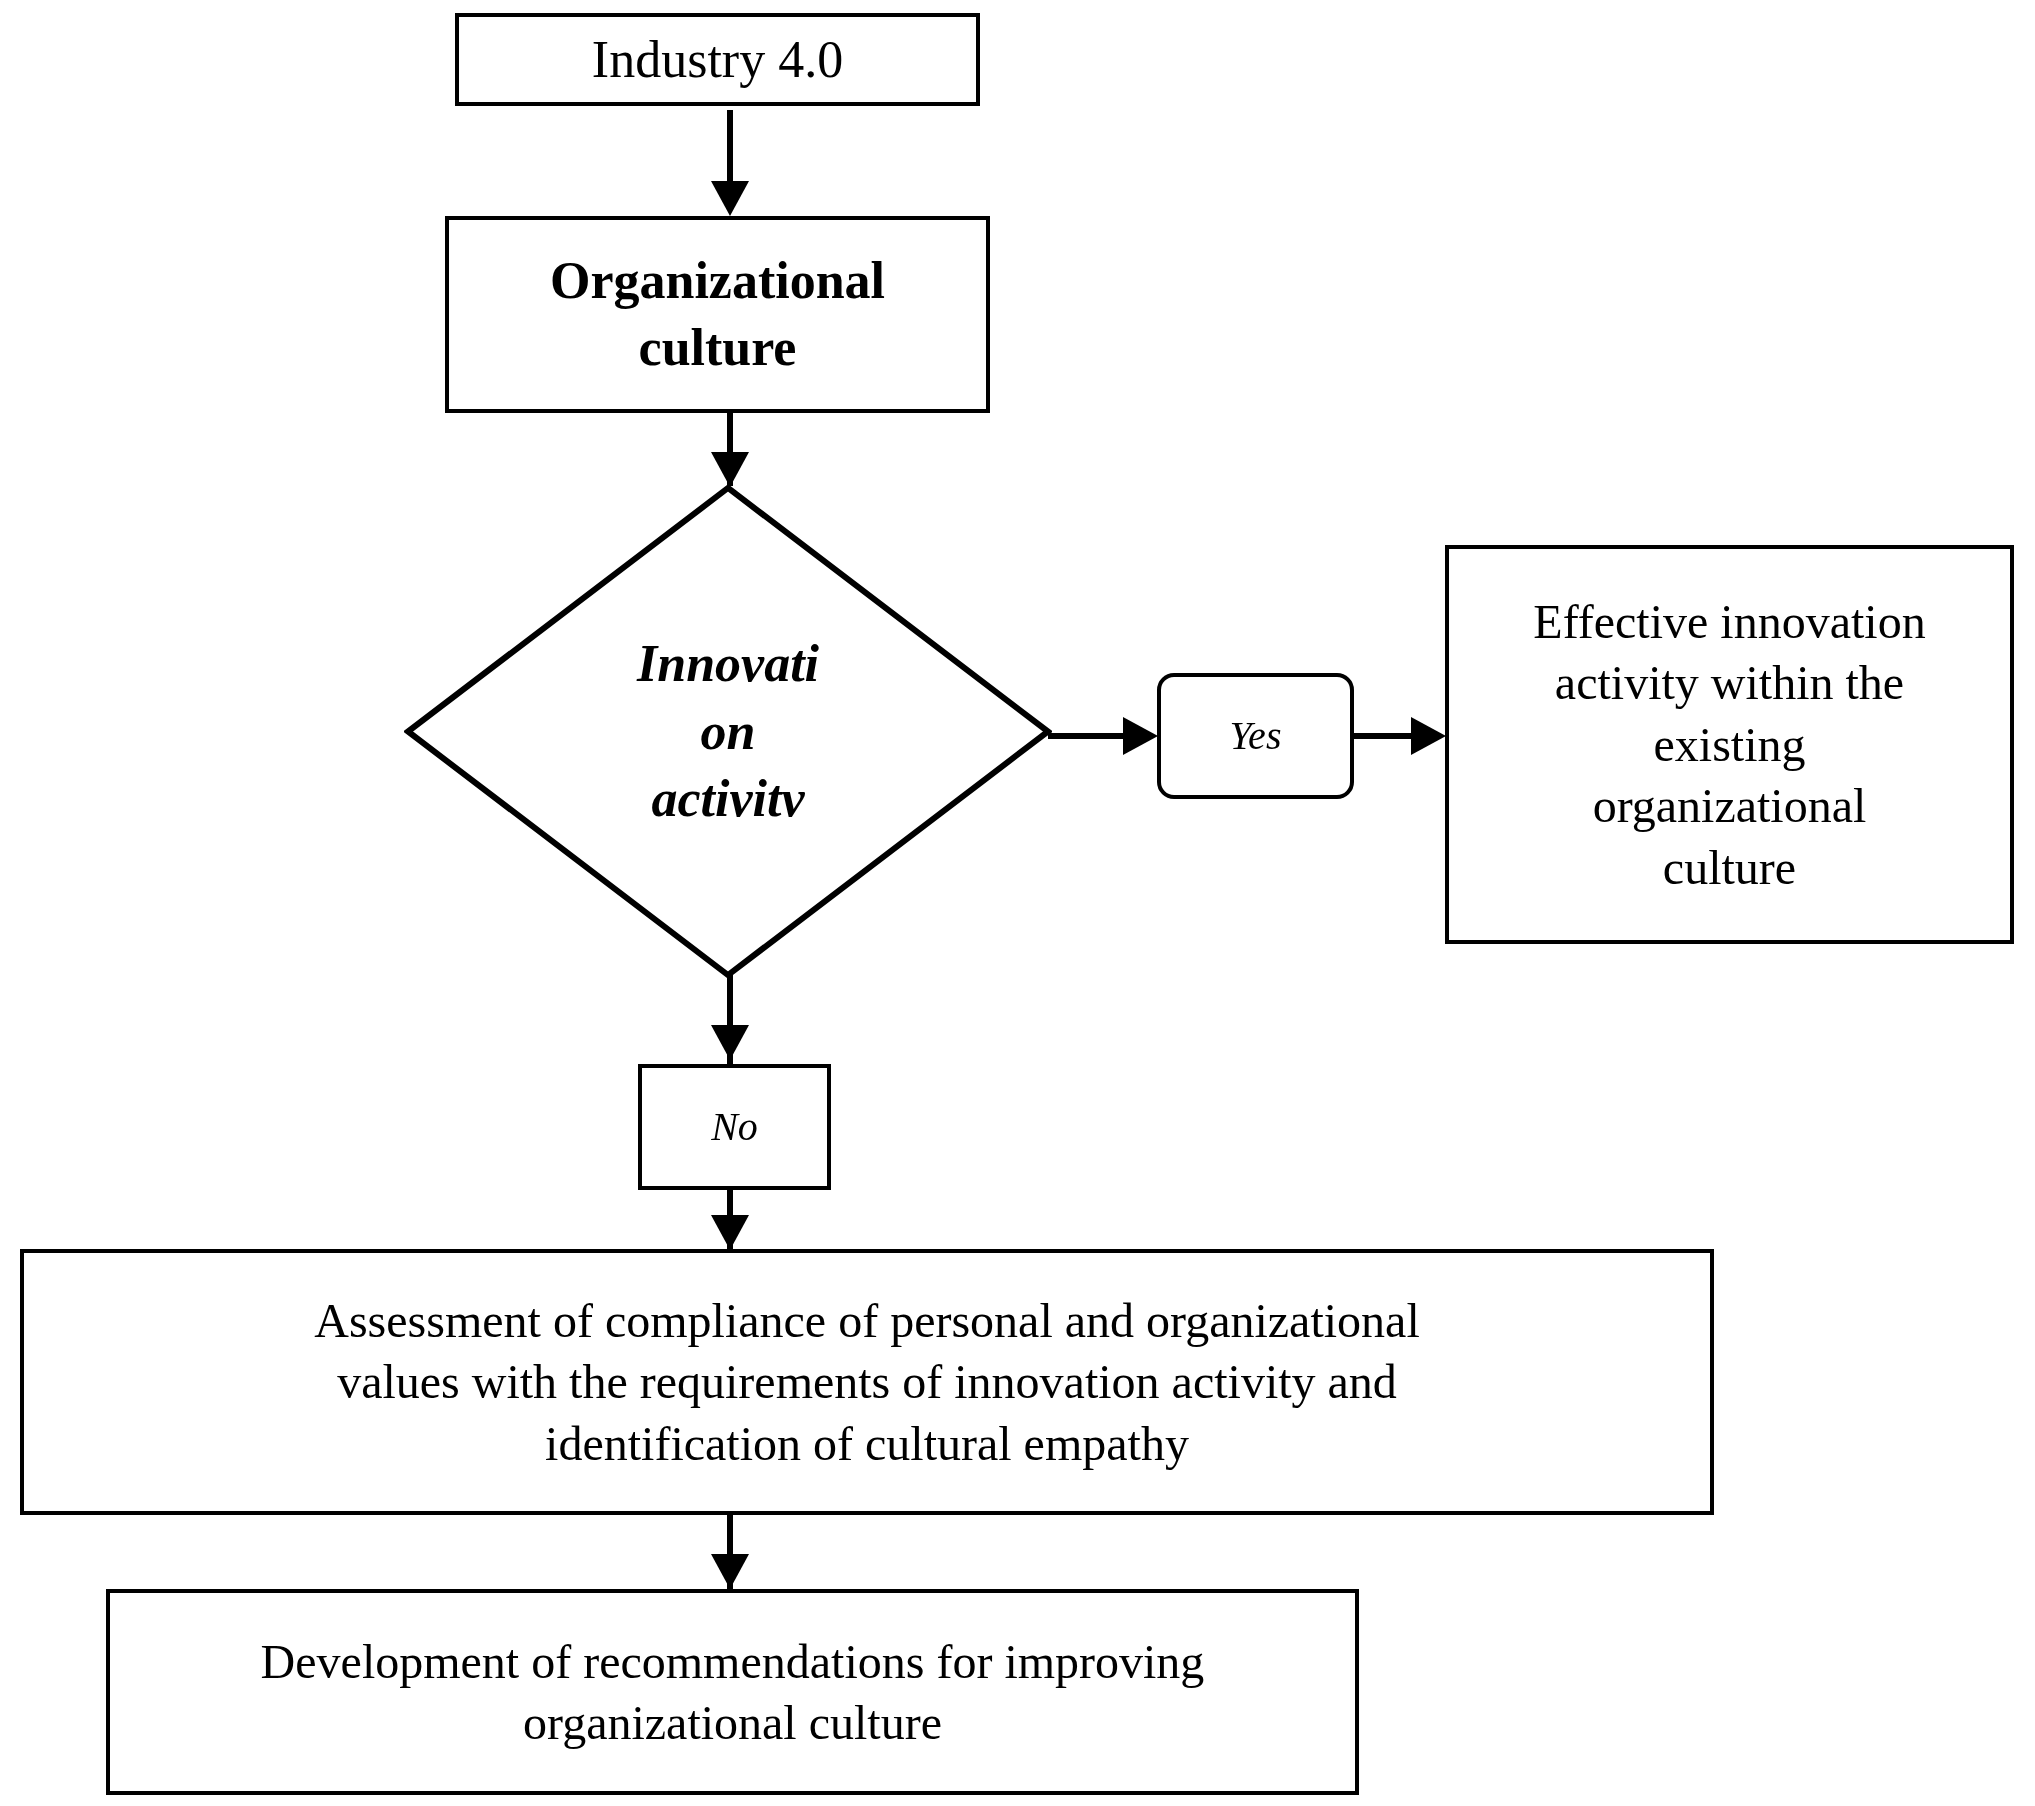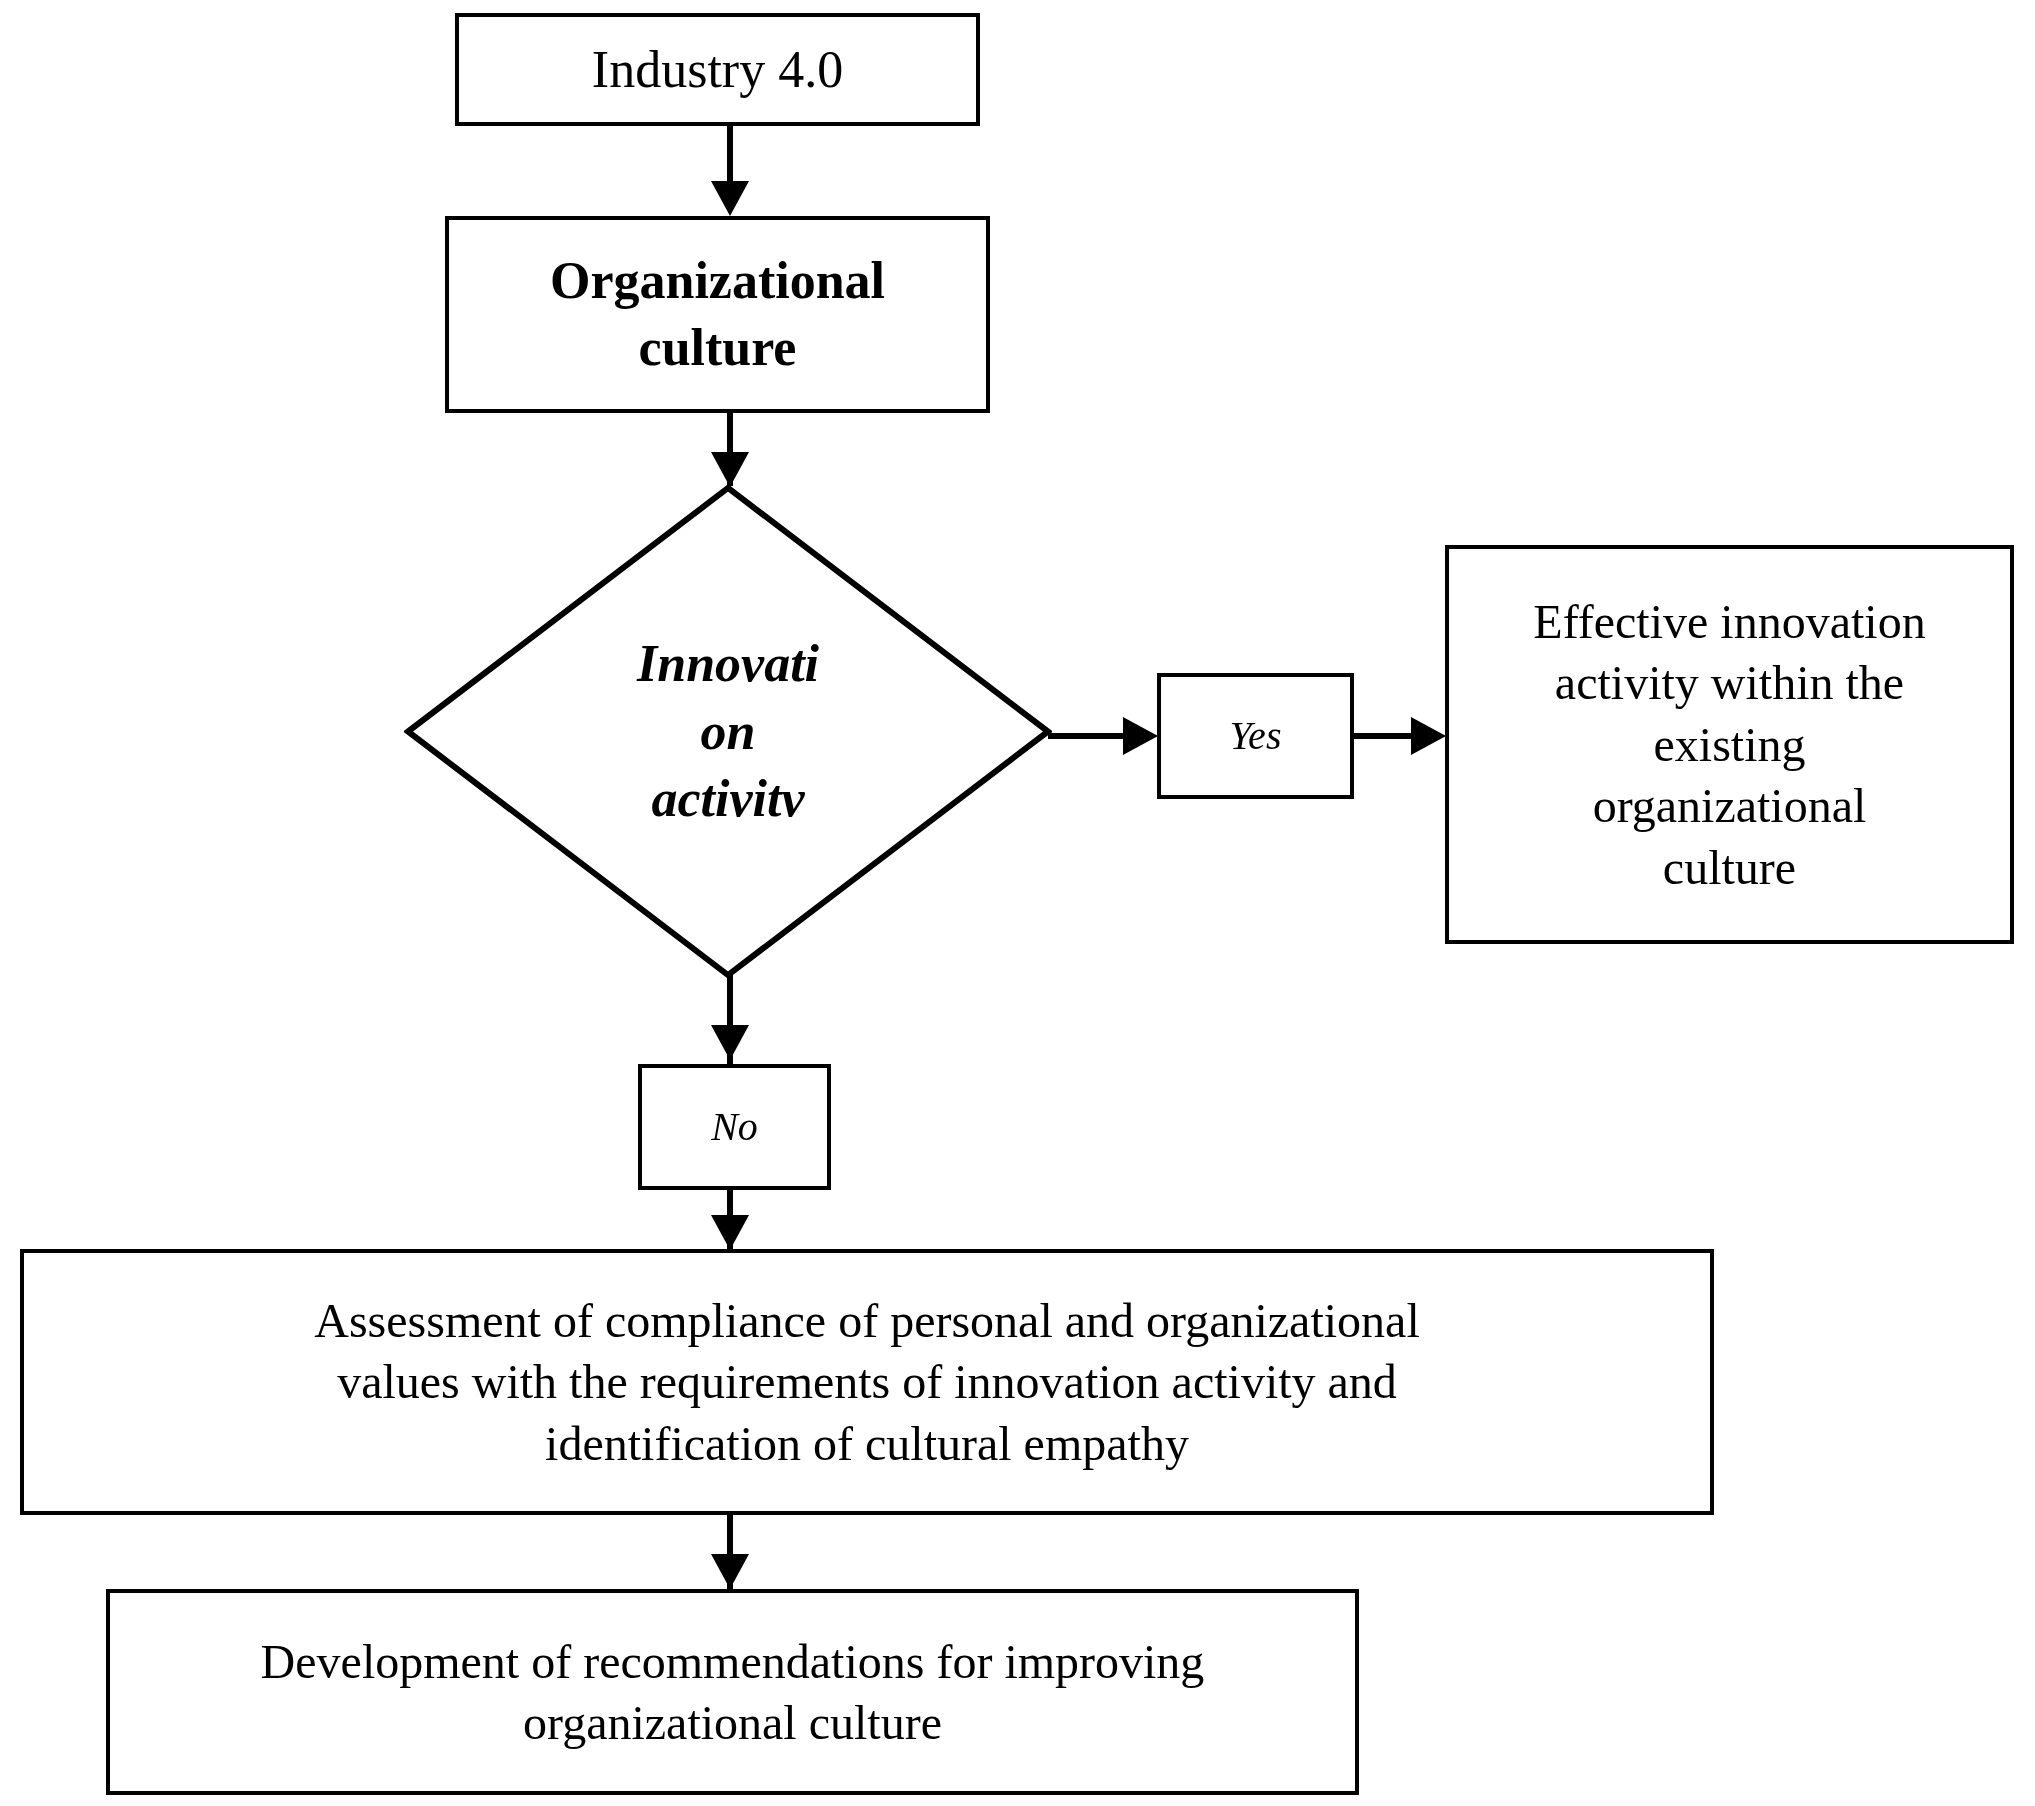--- a/index.html
+++ b/index.html
@@ -32,32 +32,33 @@
   }
   .node .label {
     display: block;
     width: 100%;
     padding: 0 9.3px;
     white-space: pre-line;
   }
 
   
   #node-industry {
-    left: 455px; top: 13.3px; width: 525px; height: 113px;
+    left: 455px; top: 13.3px; width: 525px; height: 93px;
     font-size: 52px;
   }
   #node-orgculture {
     left: 445px; top: 216px; width: 545px; height: 197px;
     font-size: 52px;
     font-weight: bold;
   }
   #node-yes {
     left: 1157px; top: 673px; width: 197px; height: 126px;
     font-size: 40px;
     font-style: italic;
+    border-radius: 17px;
   }
   #node-effective {
     left: 1445px; top: 545px; width: 569px; height: 399px;
     font-size: 48px;
     align-items: center;
   }
   #node-no {
     left: 638px; top: 1064px; width: 193px; height: 126px;
     font-size: 40px;
     font-style: italic;

